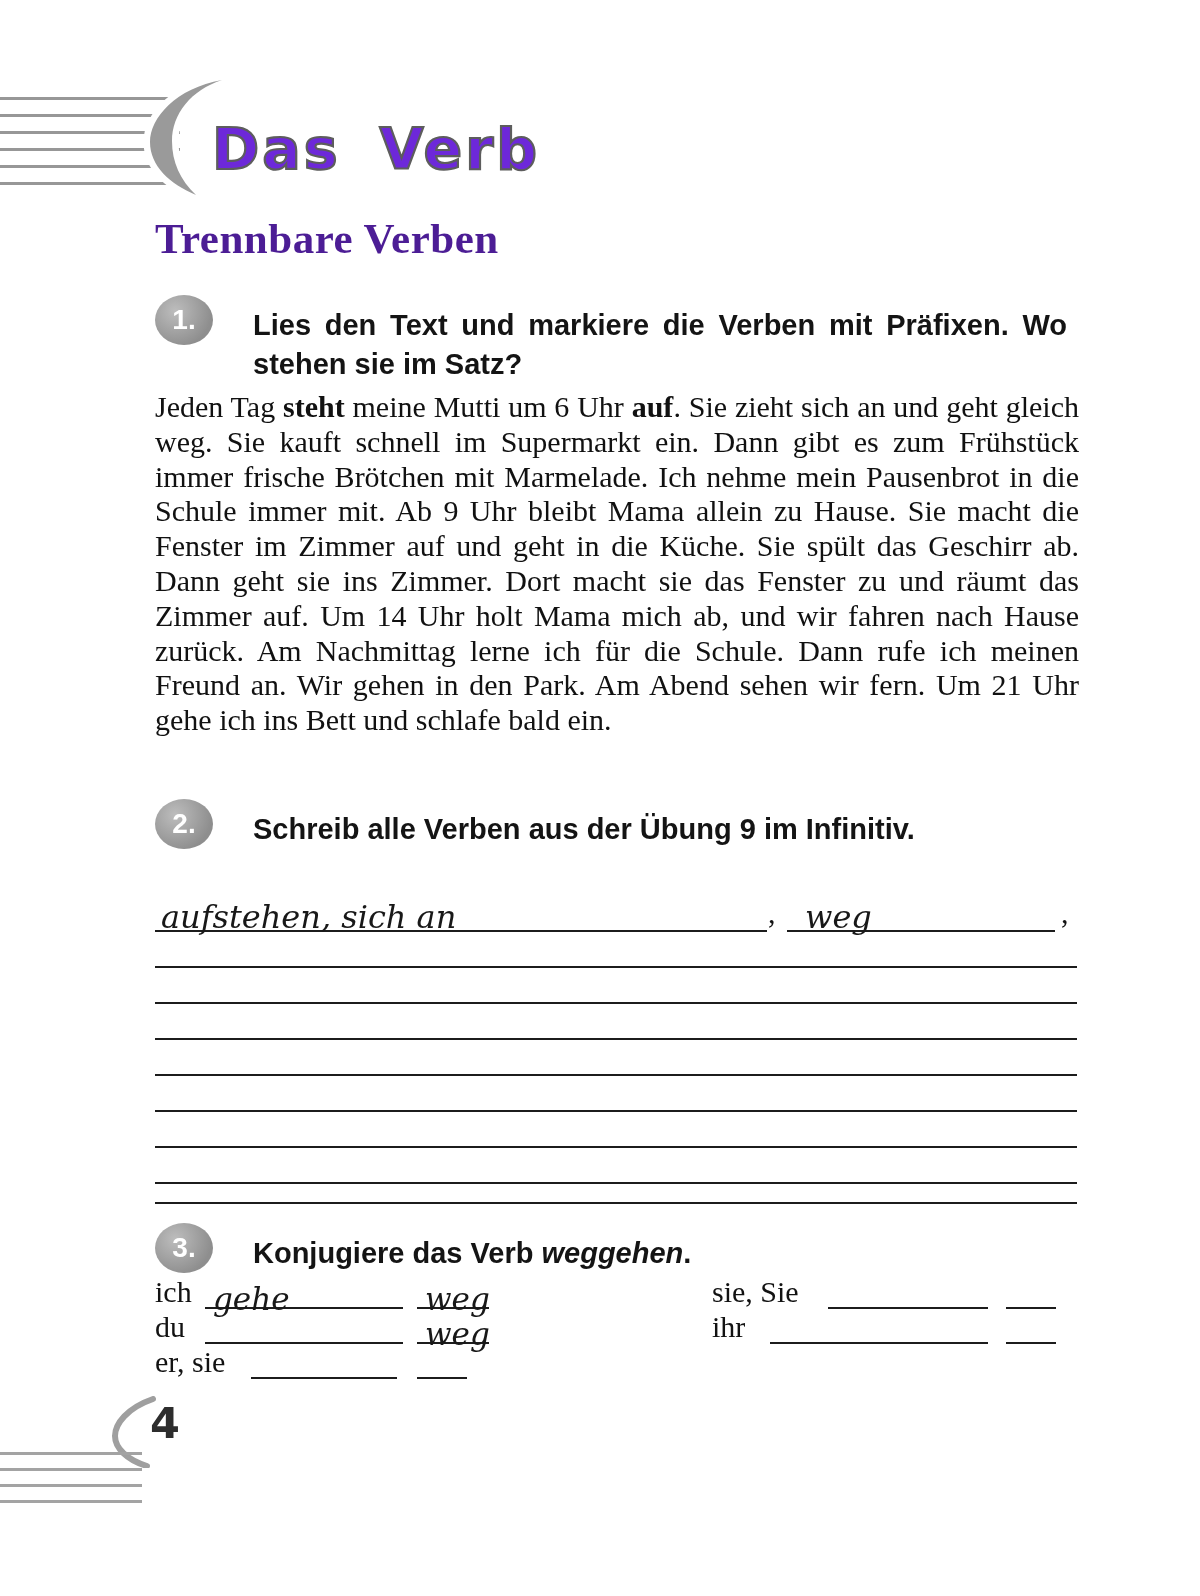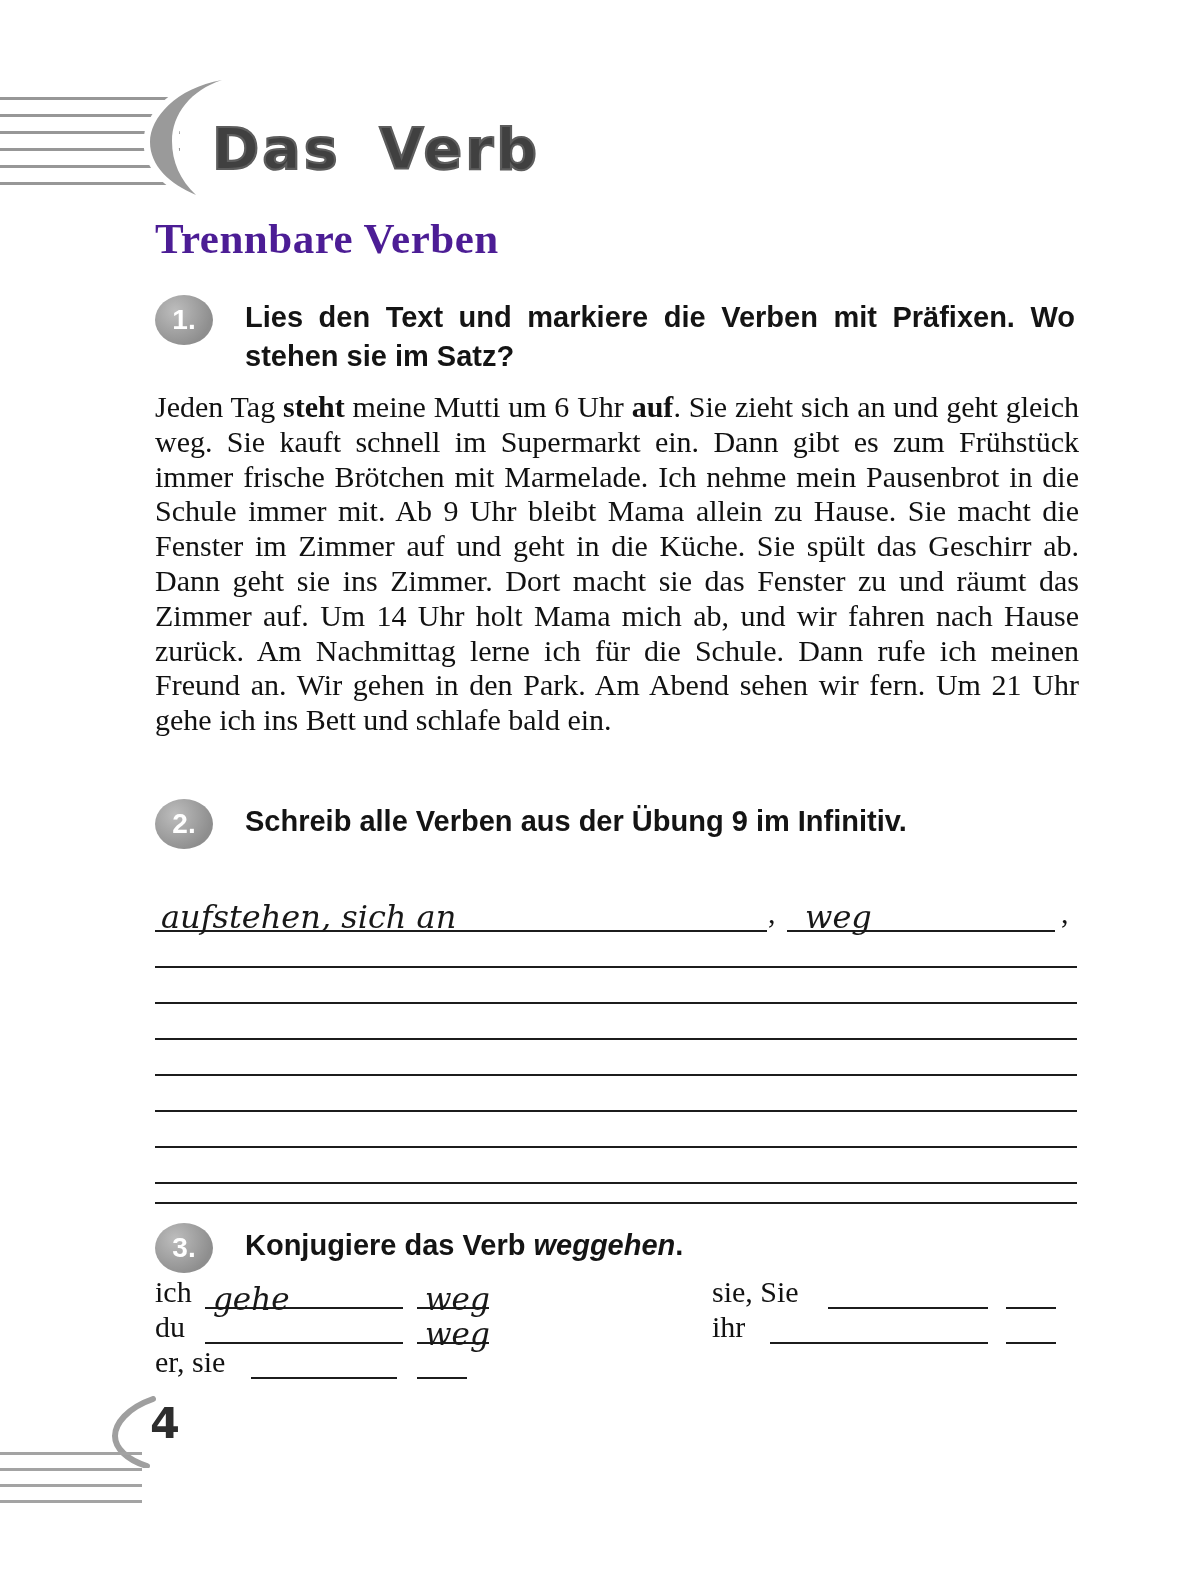--- a/index.html
+++ b/index.html
@@ -6,34 +6,34 @@
   .page{position:relative;width:1200px;height:1596px;background:#fff;font-family:"Liberation Serif",serif;color:#121212;overflow:hidden;}
 
   
   .deco-lines-top{position:absolute;left:0;top:97px;width:180px;height:89px;
     background:repeating-linear-gradient(to bottom,#979797 0 3px,transparent 3px 17px);}
   .crescent-top{position:absolute;left:136px;top:78px;width:90px;height:120px;}
   .crescent-halo{fill:#ffffff;stroke:#ffffff;stroke-width:13;}
   .crescent-body{fill:#9a9a9a;}
   .chapter-title{position:absolute;left:212px;top:116px;margin:0;
     font-family:"DejaVu Sans",sans-serif;font-weight:bold;font-size:57px;
-    letter-spacing:3px;word-spacing:16px;color:#404040;-webkit-text-stroke:2.2px #5d5d5d;}
+    letter-spacing:3px;word-spacing:16px;color:#6d28d9;-webkit-text-stroke:2.2px #5d5d5d;}
 
   .section-title{position:absolute;left:155px;top:214px;margin:0;font-size:43px;font-weight:bold;color:#4c1d95;letter-spacing:.5px;}
 
   
   .exercise{position:absolute;left:155px;width:924px;display:flex;align-items:flex-start;gap:28px;}
   .ex1{top:294px;}
   .ex2{top:798px;}
   .ex3{top:1222px;}
   .badge{flex:0 0 auto;width:58px;height:50px;border-radius:50%;
     background:radial-gradient(circle at 35% 32%,#bdbdbd,#8e8e8e 72%);
     display:flex;align-items:center;justify-content:center;margin-top:1px;}
   .badge span{font-family:"Liberation Sans",sans-serif;font-weight:bold;font-size:28px;color:#fff;}
-  .instruction{margin:4px;flex:1;font-family:"Liberation Sans",sans-serif;font-weight:600;
+  .instruction{margin:12px;flex:1;font-family:"Liberation Sans",sans-serif;font-weight:600;
     font-size:29px;line-height:39px;color:#141414;text-align:justify;}
   .instruction .verb-italic{font-style:italic;}
 
   
   .reading{position:absolute;left:155px;top:390px;width:924px;margin:0;
     font-size:30px;line-height:34.8px;text-align:justify;color:#111;}
   .reading b{font-weight:bold;}
 
   
   .answers{position:absolute;left:155px;top:884px;width:922px;}

